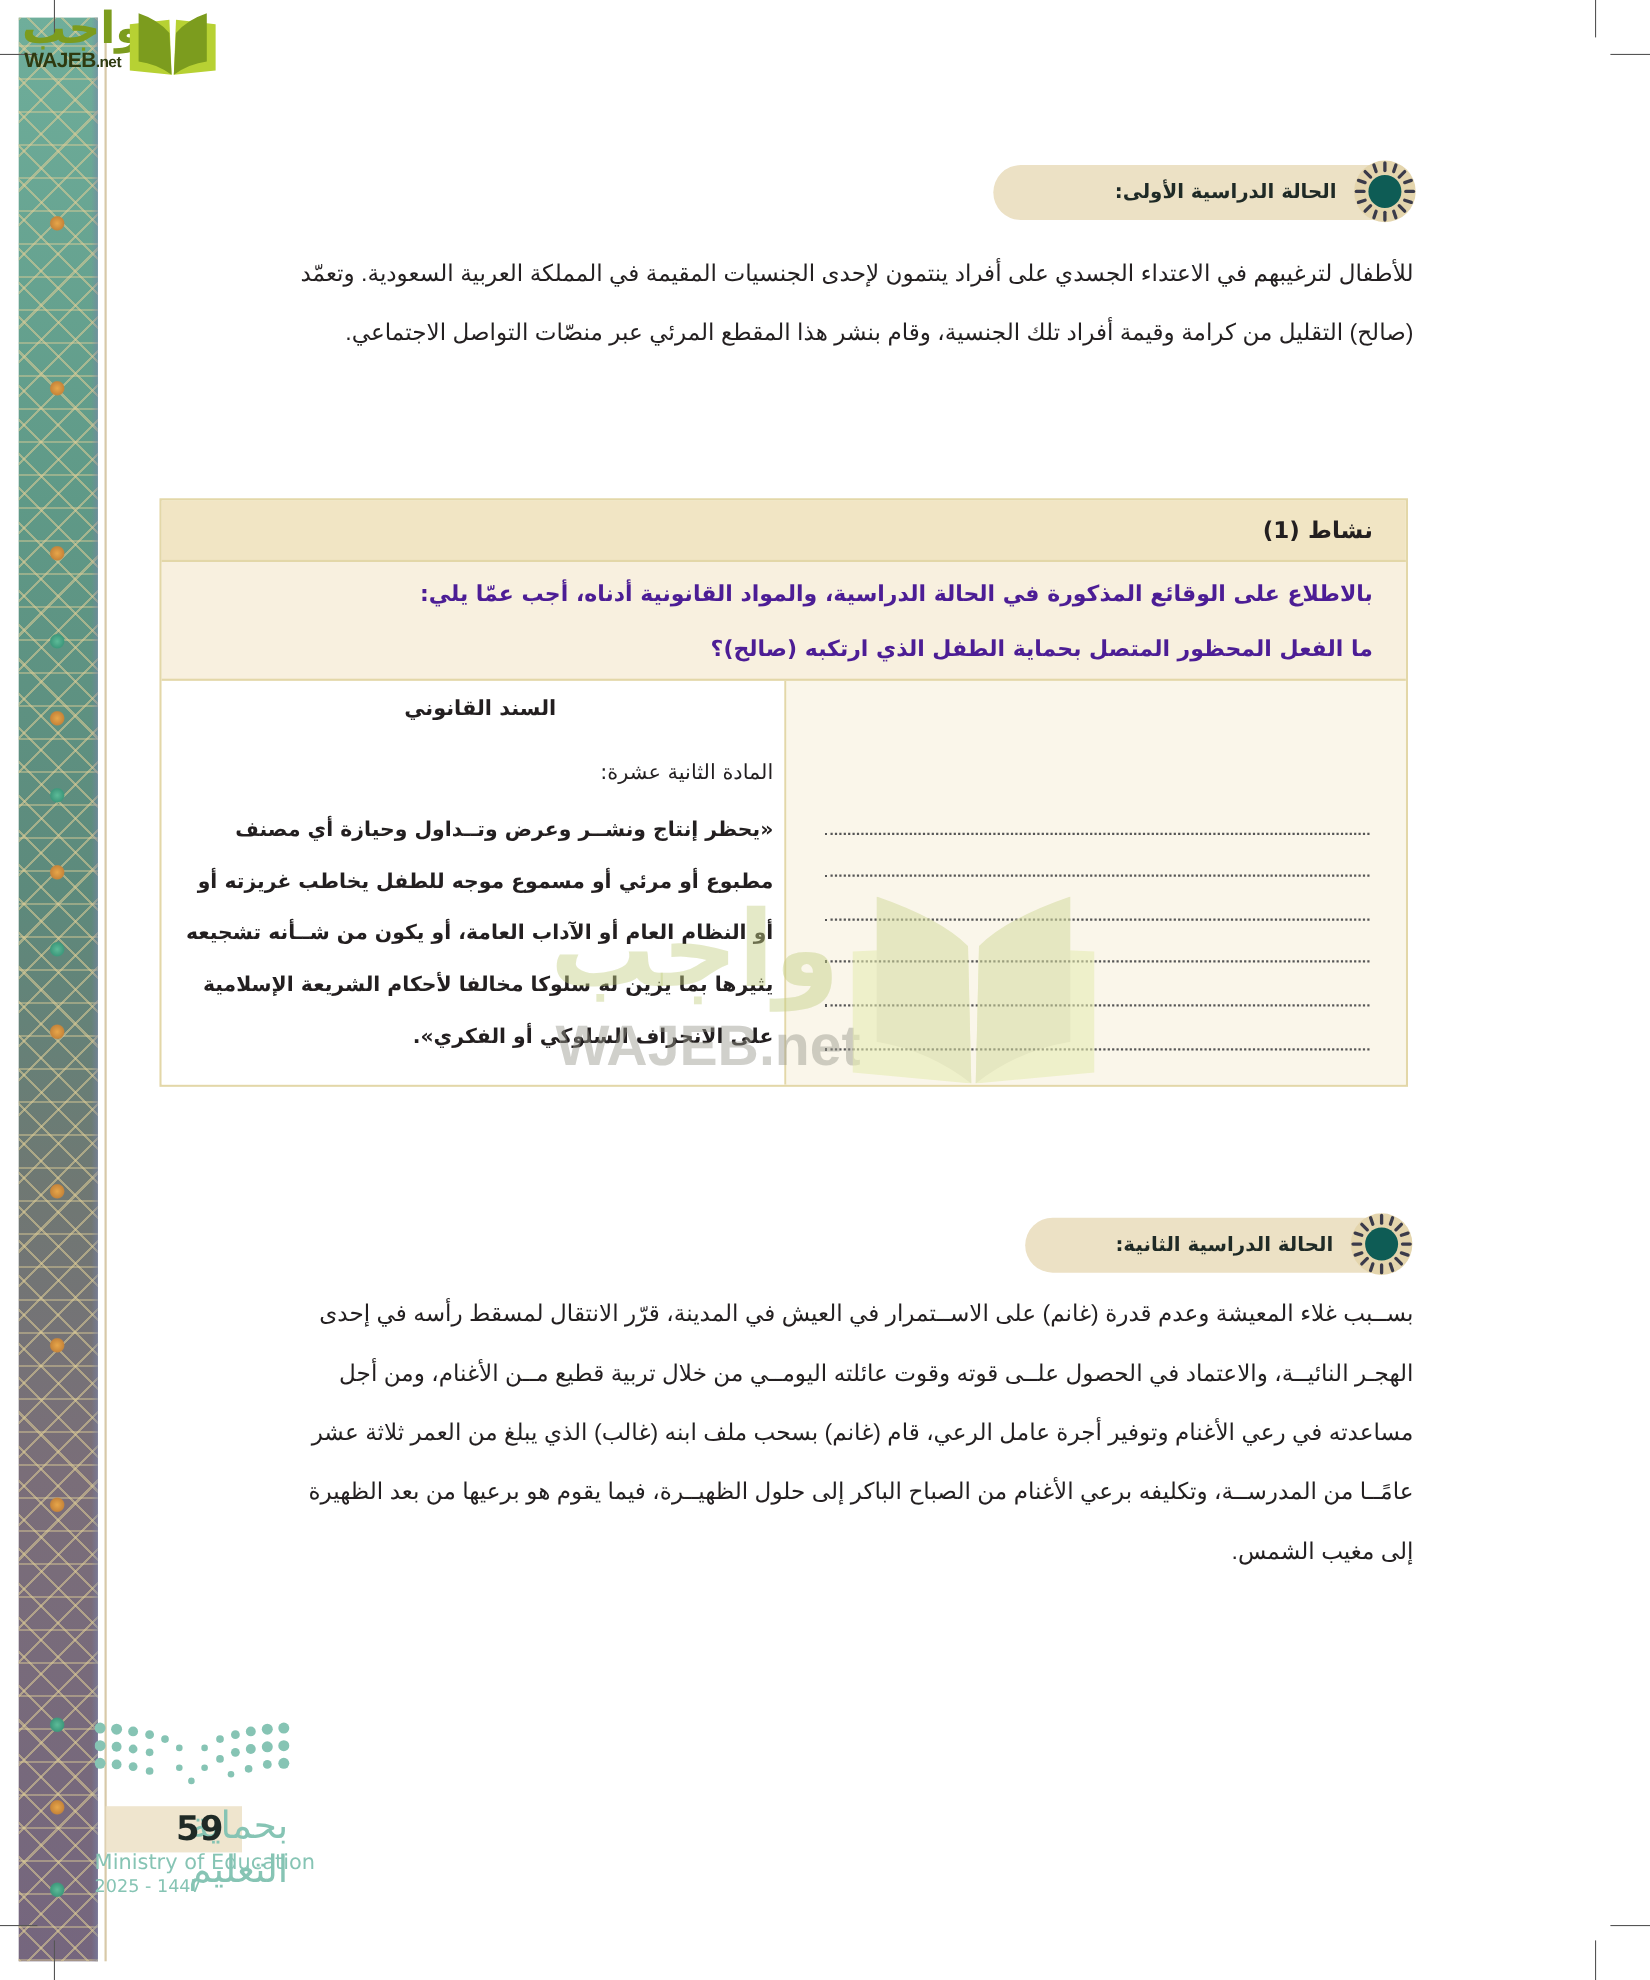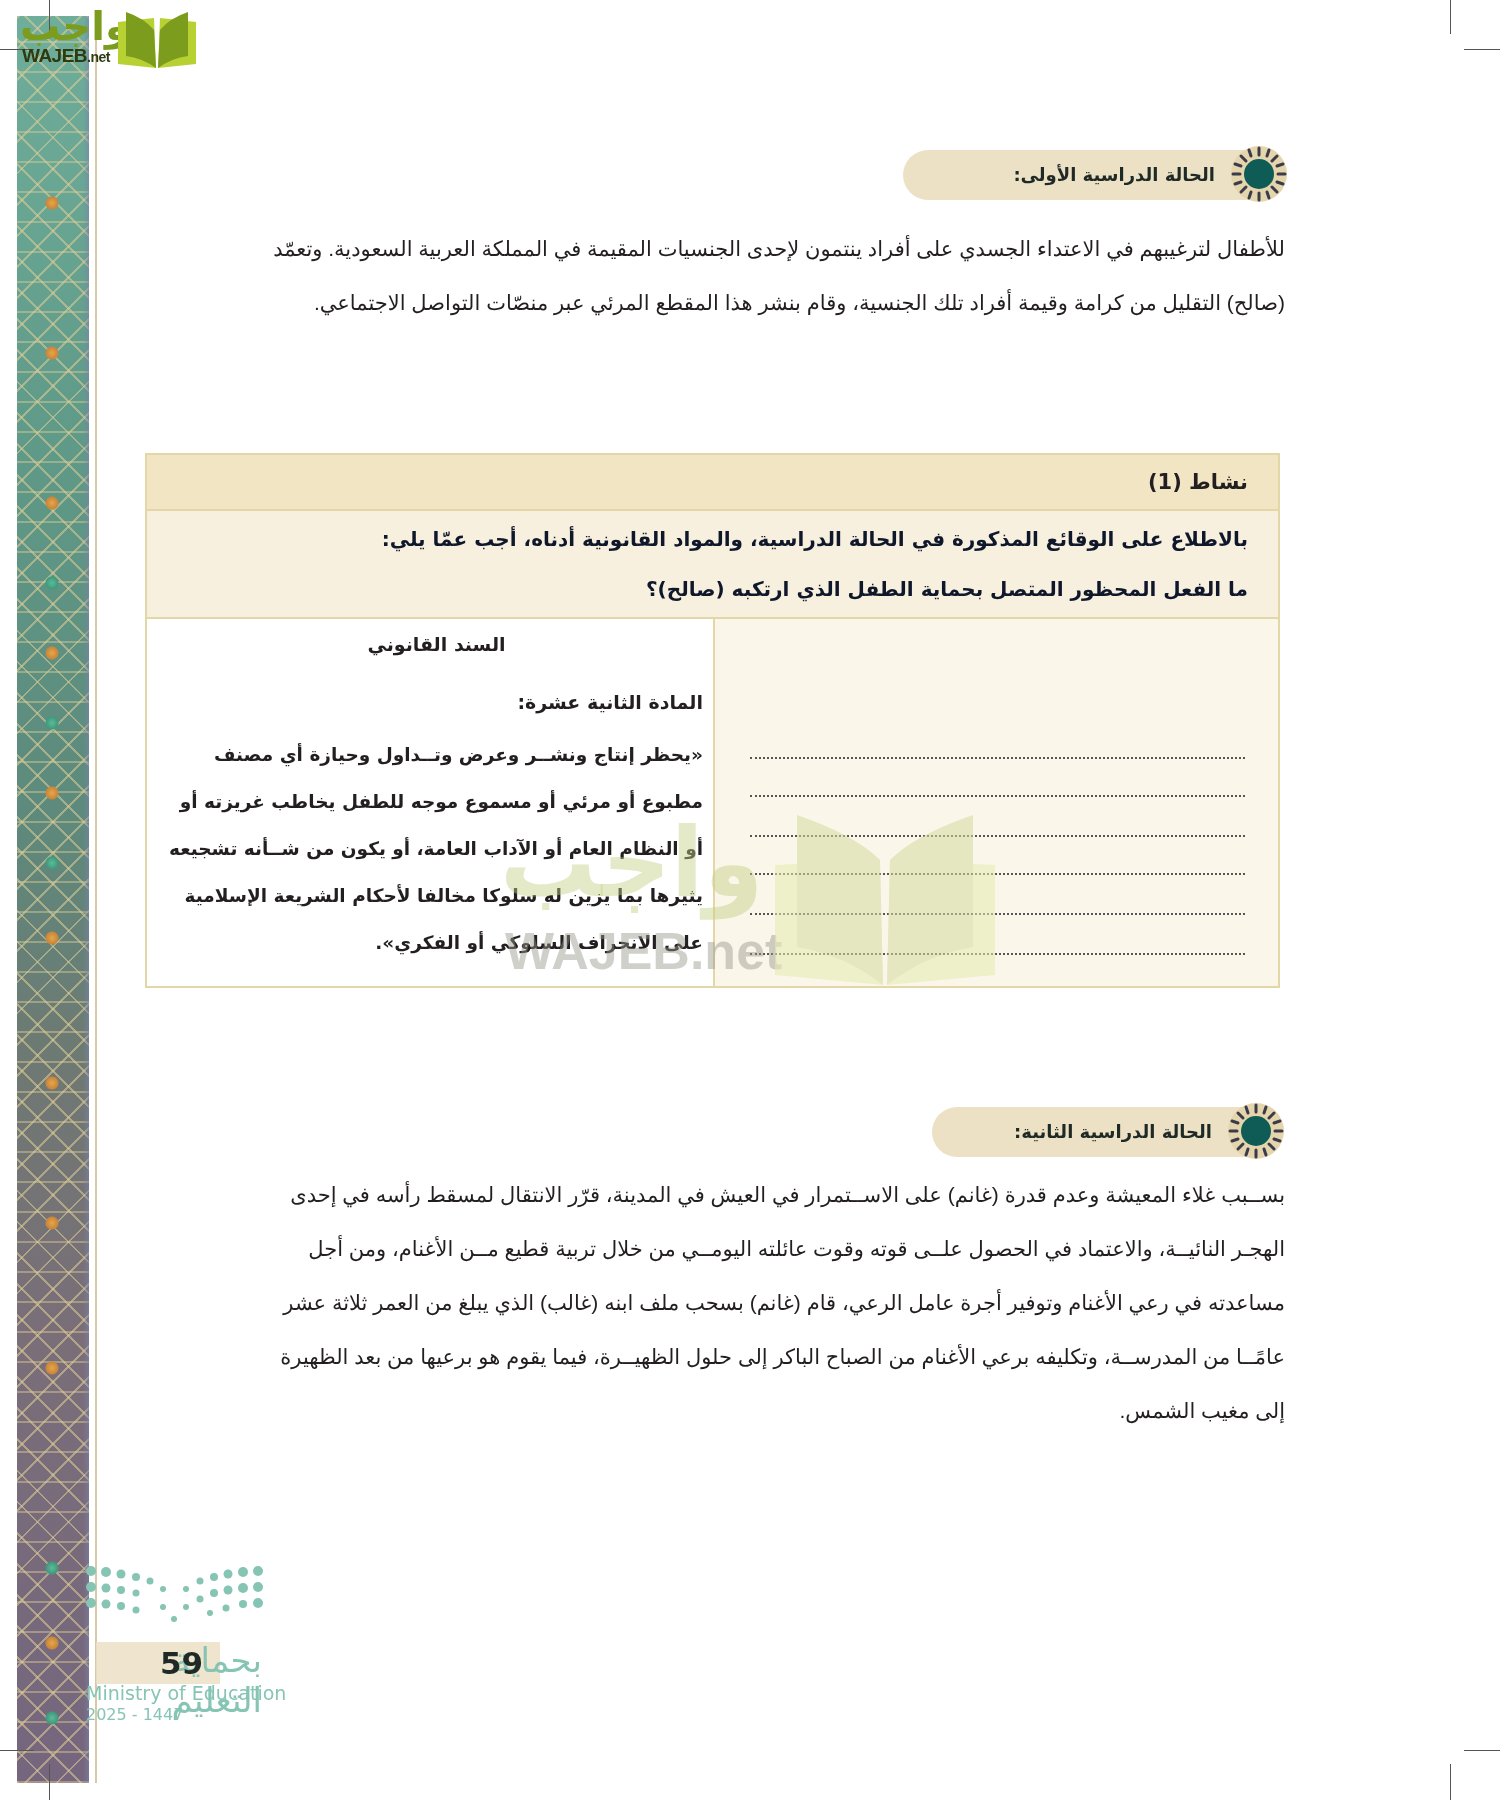--- a/index.html
+++ b/index.html
@@ -80,32 +80,32 @@
     }
     .act-head span {
       position: absolute; right: 30px; top: 0; line-height: 54px;
       font-size: 21px; font-weight: bold; color: #231f20;
     }
     .act-q {
       position: absolute; left: 0; top: 56px; right: 0; height: 106px;
       background: #f8f0df; border-bottom: 2px solid #e3d7a8; direction: rtl;
     }
     .act-q .q {
-      position: absolute; right: 30px; font-size: 20px; font-weight: bold; color: #0f172a; white-space: nowrap;
+      position: absolute; right: 30px; font-size: 20px; font-weight: bold; color: #4c1d95; white-space: nowrap;
     }
     .act-legal {
       position: absolute; left: 0; top: 164px; width: 566px; bottom: 0;
       background: #ffffff; border-right: 2px solid #e3d7a8; direction: rtl;
     }
     .act-legal .heading {
       position: absolute; left: 13px; right: 0; top: 14px; text-align: center;
       font-size: 19px; font-weight: bold;
     }
     .act-legal .article {
-      position: absolute; right: 10px; top: 72px; font-size: 19px; font-weight: bold;
+      position: absolute; right: 10px; top: 72px; font-size: 19px; font-weight: normal;
     }
     .act-legal .quote {
       position: absolute; right: 10px; left: 10px; top: 112px;
       font-size: 18.5px; font-weight: bold; line-height: 47px;
       text-align: justify; text-align-last: right;
     }
     .act-answer {
       position: absolute; left: 568px; top: 164px; right: 0; bottom: 0;
       background: #faf6ea;
     }

